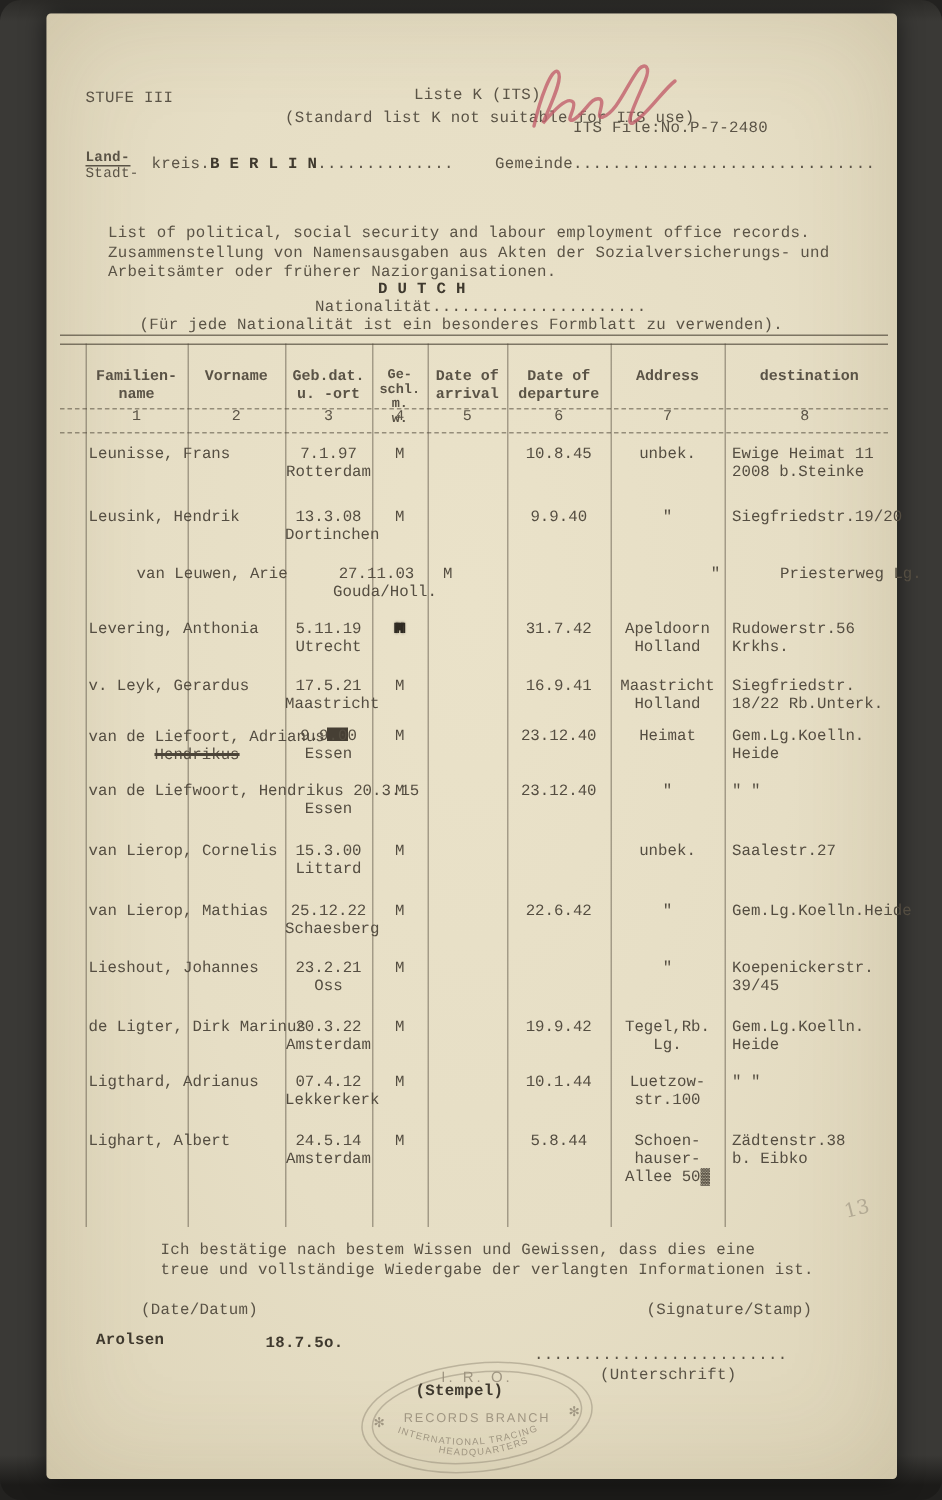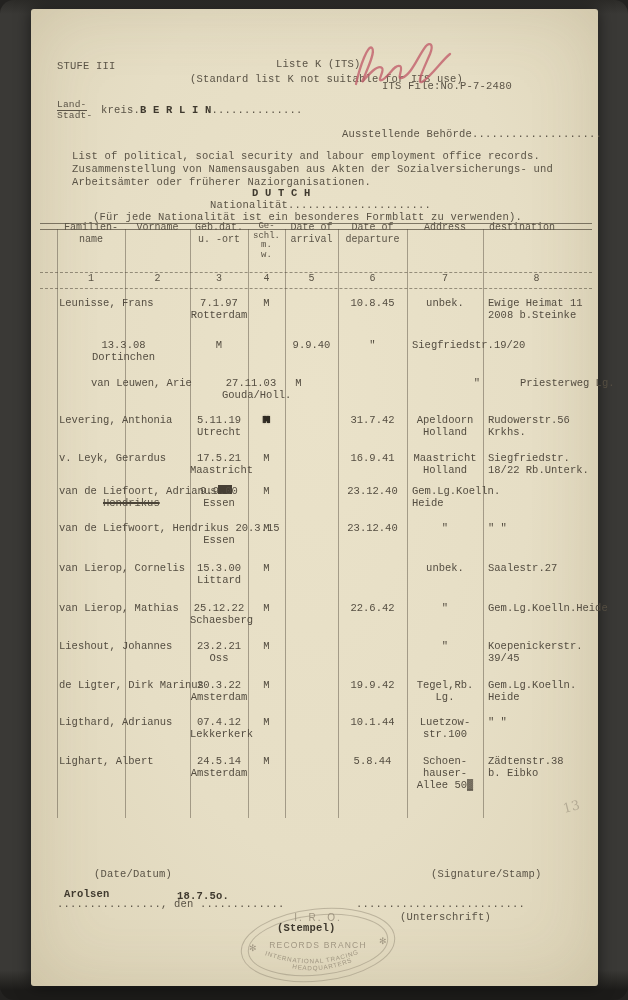--- a/index.html
+++ b/index.html
@@ -7,33 +7,33 @@
          background:linear-gradient(#2c2b28 0px,#3a3936 14px,#3a3936 970px,#1c1b19 990px);
          font-family:"Liberation Mono","DejaVu Sans Mono",monospace;border-radius:14px;}
   .paper{position:absolute;left:31px;top:9px;width:567px;height:977px;border-radius:3px;
          background:radial-gradient(ellipse at 50% 40%, #eae2c9 0%, #e6decST 50%, #e2d9bd 100%);
          background:radial-gradient(ellipse at 50% 40%, #eae2c9 0%, #e6dec5 55%, #ddd4b8 100%);
          box-shadow:0 0 16px rgba(0,0,0,.55), inset 0 0 70px rgba(115,95,55,.16);}
   .t{position:absolute;font-size:10.5px;line-height:13px;color:#5a5346;
      white-space:pre-line;letter-spacing:.2px;}
   .dark{color:#3f392e;font-weight:bold;}
   .small{font-size:9.5px;line-height:11px;}
-  .underl{border-bottom:1px solid #5a5346;}
+  .underl{border-bottom:1px solid #5a5346;font-weight:bold;}
   
   .table-area{position:absolute;left:40px;top:222px;width:552px;height:600px;}
   .hline{position:absolute;height:0;border-top:1px solid rgba(80,72,58,.7);}
   .hline.dash{border-top-style:dashed;border-top-color:rgba(80,72,58,.55);}
   .vline{position:absolute;width:1px;background:rgba(80,72,58,.45);}
   .hrow,.nrow{position:absolute;left:17px;width:533px;display:grid;
       grid-template-columns:68px 65px 58px 37px 53px 69px 76px 107px;}
-  .hrow{top:0;height:42px;}
+  .hrow{top:24px;height:42px;font-weight:bold;}
   .nrow{top:51px;height:15px;}
   .hc{font-size:10px;line-height:11.5px;color:#5a5346;text-align:center;white-space:pre-line;}
   .hc.tight{font-size:9px;line-height:9.5px;}
-  .hc.left{text-align:left;padding-left:6px;}
+  .hc.left{text-align:center;padding-left:6px;}
   .nc{font-size:10px;color:#5a5346;text-align:center;}
   .tbody{position:absolute;left:17px;top:66px;width:533px;}
   .trow{display:grid;grid-template-columns:133px 58px 37px 53px 69px 76px 107px;}
   .tc{font-size:10.5px;line-height:12px;color:#544d41;white-space:pre-line;padding-top:9px;overflow:visible;}
   .tc.name{white-space:pre;padding-left:2px;}
   .tc.name .l2{display:block;margin-left:44px;white-space:pre;}
   .tc.name .struck{text-decoration:line-through;text-decoration-thickness:2px;text-decoration-color:#4a4337;}
   .tc.birth,.tc.sex,.tc.dep,.tc.addr{text-align:center;}
   .tc.dest{padding-left:5px;}
   .blot{display:inline-block;width:14px;height:9px;background:#463f34;margin-left:1px;}
@@ -47,21 +47,21 @@
 <div class="stage">
   <div class="paper"></div>
 
   <div class="t" style="left:57px;top:60px;">STUFE III</div>
   <div class="t" style="left:276px;top:58px;">Liste K (ITS)</div>
   <div class="t" style="left:190px;top:73px;">(Standard list K not suitable for ITS use)</div>
   <div class="t" style="left:382px;top:80px;text-align:right;">ITS File:No.P-7-2480</div>
 
   <div class="t small" style="left:57px;top:99px;"><span class="underl">Land-</span><br><span>Stadt-</span></div>
   <div class="t" style="left:101px;top:104px;"><span>kreis.</span><span class="dark">B E R L I N</span><span>..............</span></div>
-  <div class="t" style="left:342px;top:128px;">Ausstellende Behörde....................</div>
+  <div class="t" style="left:330px;top:104px;">Gemeinde...............................</div>
 
   <div class="t" style="left:72px;top:150px;">List of political, social security and labour employment office records.
 Zusammenstellung von Namensausgaben aus Akten der Sozialversicherungs- und
 Arbeitsämter oder früherer Naziorganisationen.</div>
 
   <div class="t dark" style="left:252px;top:187px;">D U T C H</div>
   <div class="t" style="left:210px;top:199px;">Nationalität......................</div>
   <div class="t" style="left:93px;top:211px;">(Für jede Nationalität ist ein besonderes Formblatt zu verwenden).</div>
 
   <div class="table-area">
@@ -111,20 +111,21 @@
           <div class="tc birth">7.1.97
 Rotterdam</div>
           <div class="tc sex">M</div>
           <div class="tc arr"></div>
           <div class="tc dep">10.8.45</div>
           <div class="tc addr">unbek.</div>
           <div class="tc dest">Ewige Heimat 11
 2008 b.Steinke</div>
         </div>
         <div class="trow" style="height: 38px;">
+          <div class="tc name"><span>Leusink, Hendrik</span></div>
           <div class="tc birth">13.3.08
 Dortinchen</div>
           <div class="tc sex">M</div>
           <div class="tc arr"></div>
           <div class="tc dep">9.9.40</div>
           <div class="tc addr">"</div>
           <div class="tc dest">Siegfriedstr.19/20</div>
         </div>
         <div class="trow" style="height: 37px; padding-left: 32px;">
           <div class="tc name"><span>van Leuwen, Arie</span></div>
@@ -160,20 +161,21 @@
           <div class="tc dest">Siegfriedstr.
 18/22 Rb.Unterk.</div>
         </div>
         <div class="trow" style="height: 37px;">
           <div class="tc name"><span>van de Liefoort, Adrianus</span><span class="blot"></span><span class="l2 struck">Hendrikus</span></div>
           <div class="tc birth">9.9.00
 Essen</div>
           <div class="tc sex">M</div>
           <div class="tc arr"></div>
           <div class="tc dep">23.12.40</div>
+          <div class="tc addr">Heimat</div>
           <div class="tc dest">Gem.Lg.Koelln.
 Heide</div>
         </div>
         <div class="trow" style="height: 40px;">
           <div class="tc name"><span>van de Liefwoort, Hendrikus 20.3.15</span></div>
           <div class="tc birth">
 Essen</div>
           <div class="tc sex">M</div>
           <div class="tc arr"></div>
           <div class="tc dep">23.12.40</div>
@@ -243,25 +245,26 @@
           <div class="tc dep">5.8.44</div>
           <div class="tc addr">Schoen-
 hauser-
 Allee 50▓</div>
           <div class="tc dest">Zädtenstr.38
 b. Eibko</div>
         </div>
       </div>
   </div>
 
+  <div class="t" style="left:107px;top:828px;">Ich bestätige nach bestem Wissen und Gewissen, dass dies eine
+treue und vollständige Wiedergabe der verlangten Informationen ist.</div>
   <div class="t" style="left:94px;top:868px;">(Date/Datum)</div>
   <div class="t" style="left:387px;top:868px;margin-left:44px;">(Signature/Stamp)</div>
   <div class="t dark" style="left:64px;top:888px;">Arolsen</div>
   <div class="t dark" style="left:177px;top:890px;">18.7.5o.</div>
-  <div class="t" style="left:57px;top:898px;">................, den .............</div>
   <div class="t" style="left:356px;top:898px;">..........................</div>
   <div class="t" style="left:400px;top:911px;">(Unterschrift)</div>
 
   <svg style="left:233px;top:901px;" width="172" height="84" viewBox="0 0 172 84">
     <g transform="rotate(-6 85 44)" stroke="#998f7c" stroke-opacity="0.55" fill="none">
       <ellipse cx="85" cy="44" rx="77" ry="36"></ellipse>
       <ellipse cx="85" cy="44" rx="70" ry="30"></ellipse>
     </g>
     <g fill="#958b78" opacity="0.85" font-family="Liberation Sans, sans-serif">
       <text x="85" y="20" text-anchor="middle" font-size="10" letter-spacing="2">I. R. O.</text>

